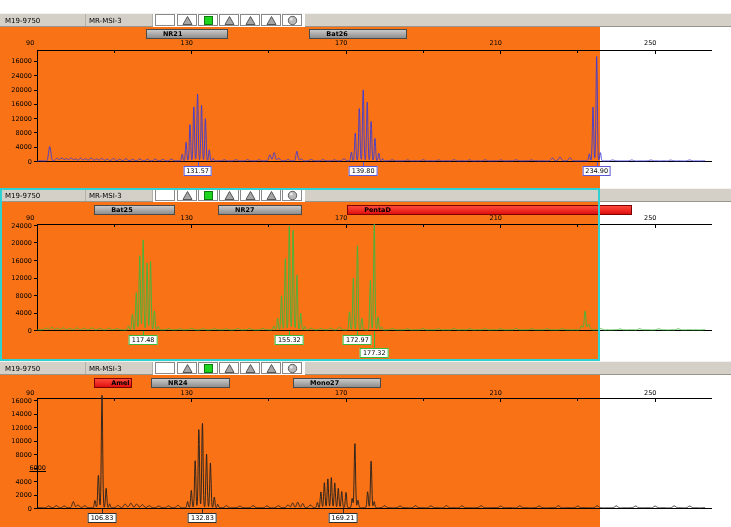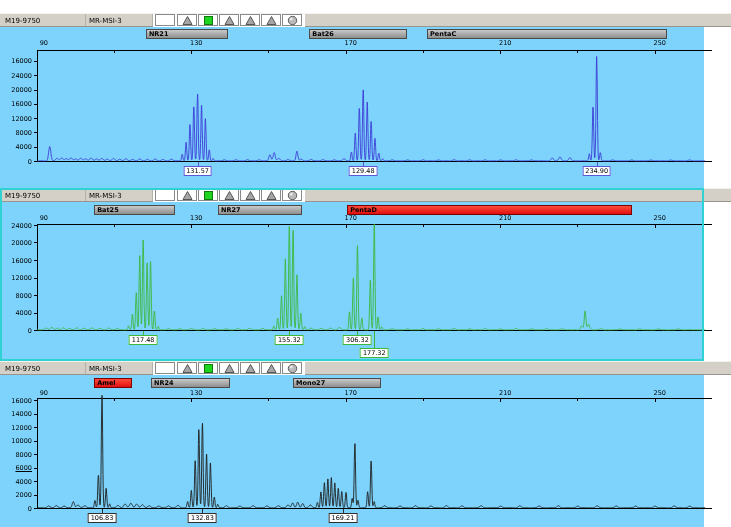--- a/index.html
+++ b/index.html
@@ -1,33 +1,33 @@
 <!DOCTYPE html>
 <html><head>
 <meta charset="utf-8">
 <style>
 *{margin:0;padding:0;box-sizing:border-box}
 body{background:#fff;font-family:"DejaVu Sans","Liberation Sans",sans-serif}
 .app{position:relative;width:731px;height:527px;background:#fff;overflow:hidden;color:#000}
 .hdr{position:absolute;left:0;top:0;width:731px;height:13px;background:#d4d0c8;border-bottom:1px solid #8f8d86}
 .hc{position:absolute;top:2px;font-weight:bold;font-size:7px;white-space:nowrap}
 .sep{position:absolute;top:1px;height:11px;width:1px;background:#aaa79f}
-.panel{position:absolute;left:0;width:704px;background:#7dd3fc}
+.panel{position:absolute;left:0;width:600px;background:#f97316}
 .panel.sel::after{content:"";position:absolute;inset:0;border:2px solid #2fd2d2;pointer-events:none;z-index:9}
 .srow{position:absolute;left:0;top:0;width:731px;height:14px;background:#d4d0c8;border-top:1px solid #f4f2ee;border-bottom:1px solid #98958d}
 .vline{position:absolute;top:0;height:12px;width:1px;background:#b3b0a8}
 .sname{position:absolute;left:5px;top:3px;font-size:7px}
 .pname{position:absolute;left:89px;top:3px;font-size:7px}
 .fstrip{position:absolute;left:153px;top:0;width:152px;height:13px;background:#fff}
 .fcell{position:absolute;top:0;width:20px;height:12px;background:#fff;border:1px solid #8a8a8a;display:flex;align-items:center;justify-content:center}
 .ov{position:absolute;inset:0}
-.marker{position:absolute;height:10px;line-height:8px;font-size:6.5px;font-weight:bold;color:#000;padding-left:2px;overflow:hidden;white-space:nowrap;border:1px solid #4a4a4a;z-index:2}
+.marker{position:absolute;height:10px;line-height:8px;font-size:6.5px;font-weight:bold;color:#000;padding-left:16px;overflow:hidden;white-space:nowrap;border:1px solid #4a4a4a;z-index:2}
 .marker.gray{background:linear-gradient(180deg,#c9c9c9,#8e8e8e)}
 .marker.red{background:linear-gradient(180deg,#ff4a3a,#e01010);border-color:#7c0000}
-.xnum{position:absolute;width:22px;text-align:right;font-size:6.5px}
+.xnum{position:absolute;width:22px;text-align:left;font-size:6.5px}
 .ynum{position:absolute;width:30px;text-align:right;font-size:6.5px}
 .plab{position:absolute;transform:translateX(-50%);height:10px;line-height:8px;background:#fff;border:1px solid #444;font-size:6.5px;padding:0 2px;white-space:nowrap;z-index:4}
 .pconn{position:absolute;width:1px;z-index:3}
 .plot{position:absolute;left:0;top:0}
 </style>
 </head>
 <body>
 
 <div class="app">
 
@@ -91,38 +91,37 @@
         <line x1="34" y1="91" x2="37" y2="91" stroke="#000" stroke-width="1" shape-rendering="crispEdges"></line>
         <line x1="34" y1="105" x2="37" y2="105" stroke="#000" stroke-width="1" shape-rendering="crispEdges"></line>
         <line x1="34" y1="119" x2="37" y2="119" stroke="#000" stroke-width="1" shape-rendering="crispEdges"></line>
         <line x1="34" y1="134" x2="37" y2="134" stroke="#000" stroke-width="1" shape-rendering="crispEdges"></line>
         <line x1="34" y1="148" x2="37" y2="148" stroke="#000" stroke-width="1" shape-rendering="crispEdges"></line>
         <path d="M37.4,147.9L37.6,147.9L37.8,147.9L38.0,147.9L38.2,147.9L38.4,147.9L38.7,147.9L38.9,147.8L39.1,147.8L39.3,147.8L39.5,147.8L39.7,147.8L39.9,147.8L40.1,147.8L40.4,147.8L40.6,147.8L40.8,147.8L41.0,147.8L41.2,147.8L41.4,147.8L41.6,147.8L41.8,147.8L42.1,147.8L42.3,147.8L42.5,147.9L42.7,147.9L42.9,147.9L43.1,147.9L43.3,147.9L43.5,147.9L43.8,147.9L44.0,147.9L44.2,147.9L44.4,147.9L44.6,148.0L44.8,148.0L45.0,148.0L45.2,148.0L45.5,148.0L45.7,147.9L45.9,147.9L46.1,147.9L46.3,147.8L46.5,147.8L46.7,147.6L46.9,147.4L47.2,147.1L47.4,146.6L47.6,145.9L47.8,145.0L48.0,143.8L48.2,142.5L48.4,140.9L48.6,139.2L48.9,137.6L49.1,136.0L49.3,134.8L49.5,133.9L49.7,133.5L49.9,133.7L50.1,134.4L50.3,135.5L50.6,137.0L50.8,138.6L51.0,140.3L51.2,141.9L51.4,143.3L51.6,144.6L51.8,145.5L52.0,146.3L52.3,146.8L52.5,147.2L52.7,147.5L52.9,147.6L53.1,147.7L53.3,147.8L53.5,147.8L53.7,147.7L54.0,147.7L54.2,147.6L54.4,147.5L54.6,147.4L54.8,147.2L55.0,147.1L55.2,146.9L55.4,146.6L55.7,146.4L55.9,146.2L56.1,145.9L56.3,145.7L56.5,145.5L56.7,145.4L56.9,145.3L57.1,145.3L57.4,145.4L57.6,145.5L57.8,145.6L58.0,145.8L58.2,146.0L58.4,146.1L58.6,146.3L58.8,146.5L59.1,146.6L59.3,146.6L59.5,146.6L59.7,146.5L59.9,146.4L60.1,146.2L60.3,146.0L60.5,145.8L60.8,145.5L61.0,145.3L61.2,145.1L61.4,145.0L61.6,144.9L61.8,144.9L62.0,145.0L62.2,145.1L62.5,145.3L62.7,145.5L62.9,145.7L63.1,146.0L63.3,146.2L63.5,146.4L63.7,146.5L63.9,146.6L64.2,146.7L64.4,146.6L64.6,146.6L64.8,146.5L65.0,146.3L65.2,146.2L65.4,146.0L65.6,145.9L65.9,145.8L66.1,145.7L66.3,145.7L66.5,145.7L66.7,145.7L66.9,145.8L67.1,145.9L67.3,146.1L67.6,146.3L67.8,146.4L68.0,146.5L68.2,146.6L68.4,146.7L68.6,146.7L68.8,146.6L69.0,146.5L69.3,146.4L69.5,146.2L69.7,146.0L69.9,145.7L70.1,145.5L70.3,145.3L70.5,145.2L70.7,145.0L71.0,145.0L71.2,145.0L71.4,145.1L71.6,145.2L71.8,145.4L72.0,145.6L72.2,145.9L72.4,146.1L72.7,146.3L72.9,146.5L73.1,146.6L73.3,146.7L73.5,146.7L73.7,146.7L73.9,146.7L74.1,146.6L74.4,146.5L74.6,146.3L74.8,146.2L75.0,146.1L75.2,146.0L75.4,145.9L75.6,145.9L75.8,146.0L76.0,146.0L76.3,146.2L76.5,146.3L76.7,146.5L76.9,146.6L77.1,146.8L77.3,146.9L77.5,147.0L77.7,147.1L78.0,147.1L78.2,147.1L78.4,147.0L78.6,146.9L78.8,146.7L79.0,146.5L79.2,146.3L79.4,146.0L79.7,145.8L79.9,145.6L80.1,145.4L80.3,145.2L80.5,145.2L80.7,145.1L80.9,145.2L81.1,145.3L81.4,145.5L81.6,145.6L81.8,145.9L82.0,146.1L82.2,146.3L82.4,146.5L82.6,146.7L82.8,146.8L83.1,146.9L83.3,146.9L83.5,146.9L83.7,146.8L83.9,146.7L84.1,146.6L84.3,146.4L84.5,146.3L84.8,146.1L85.0,146.0L85.2,145.9L85.4,145.8L85.6,145.7L85.8,145.8L86.0,145.8L86.2,145.9L86.5,146.1L86.7,146.2L86.9,146.4L87.1,146.6L87.3,146.8L87.5,146.9L87.7,147.1L87.9,147.1L88.2,147.2L88.4,147.2L88.6,147.1L88.8,147.0L89.0,146.8L89.2,146.7L89.4,146.4L89.6,146.2L89.9,145.9L90.1,145.7L90.3,145.4L90.5,145.3L90.7,145.1L90.9,145.0L91.1,145.0L91.3,145.1L91.6,145.2L91.8,145.4L92.0,145.6L92.2,145.9L92.4,146.1L92.6,146.4L92.8,146.6L93.0,146.9L93.3,147.0L93.5,147.2L93.7,147.2L93.9,147.3L94.1,147.3L94.3,147.2L94.5,147.1L94.7,147.0L95.0,146.8L95.2,146.6L95.4,146.4L95.6,146.3L95.8,146.1L96.0,146.0L96.2,145.9L96.4,145.9L96.7,145.9L96.9,145.9L97.1,146.0L97.3,146.1L97.5,146.3L97.7,146.5L97.9,146.6L98.1,146.8L98.4,146.9L98.6,147.0L98.8,147.1L99.0,147.2L99.2,147.2L99.4,147.1L99.6,147.0L99.8,146.9L100.1,146.8L100.3,146.6L100.5,146.4L100.7,146.1L100.9,145.9L101.1,145.7L101.3,145.6L101.5,145.5L101.8,145.4L102.0,145.4L102.2,145.5L102.4,145.6L102.6,145.7L102.8,145.9L103.0,146.1L103.2,146.4L103.5,146.6L103.7,146.8L103.9,147.0L104.1,147.1L104.3,147.2L104.5,147.3L104.7,147.3L104.9,147.3L105.2,147.2L105.4,147.1L105.6,147.0L105.8,146.9L106.0,146.7L106.2,146.6L106.4,146.4L106.6,146.3L106.9,146.2L107.1,146.1L107.3,146.1L107.5,146.1L107.7,146.2L107.9,146.3L108.1,146.4L108.3,146.6L108.6,146.7L108.8,146.9L109.0,147.1L109.2,147.2L109.4,147.4L109.6,147.5L109.8,147.5L110.0,147.6L110.3,147.6L110.5,147.6L110.7,147.5L110.9,147.5L111.1,147.3L111.3,147.2L111.5,147.0L111.7,146.8L112.0,146.6L112.2,146.4L112.4,146.1L112.6,145.9L112.8,145.8L113.0,145.6L113.2,145.5L113.4,145.5L113.7,145.5L113.9,145.6L114.1,145.7L114.3,145.8L114.5,146.0L114.7,146.2L114.9,146.5L115.1,146.7L115.4,146.9L115.6,147.1L115.8,147.2L116.0,147.4L116.2,147.5L116.4,147.5L116.6,147.6L116.8,147.6L117.1,147.6L117.3,147.5L117.5,147.4L117.7,147.3L117.9,147.2L118.1,147.1L118.3,146.9L118.5,146.8L118.7,146.6L119.0,146.5L119.2,146.4L119.4,146.3L119.6,146.3L119.8,146.3L120.0,146.4L120.2,146.4L120.4,146.5L120.7,146.7L120.9,146.8L121.1,147.0L121.3,147.1L121.5,147.2L121.7,147.3L121.9,147.4L122.1,147.5L122.4,147.6L122.6,147.6L122.8,147.6L123.0,147.5L123.2,147.5L123.4,147.4L123.6,147.3L123.8,147.1L124.1,147.0L124.3,146.8L124.5,146.6L124.7,146.4L124.9,146.2L125.1,146.0L125.3,145.9L125.5,145.8L125.8,145.8L126.0,145.8L126.2,145.8L126.4,145.9L126.6,146.1L126.8,146.2L127.0,146.4L127.2,146.6L127.5,146.8L127.7,147.0L127.9,147.1L128.1,147.3L128.3,147.4L128.5,147.5L128.7,147.6L128.9,147.6L129.2,147.6L129.4,147.7L129.6,147.6L129.8,147.6L130.0,147.6L130.2,147.5L130.4,147.4L130.6,147.4L130.9,147.2L131.1,147.1L131.3,147.0L131.5,146.9L131.7,146.7L131.9,146.6L132.1,146.5L132.3,146.4L132.6,146.4L132.8,146.4L133.0,146.4L133.2,146.5L133.4,146.6L133.6,146.7L133.8,146.8L134.0,147.0L134.3,147.1L134.5,147.2L134.7,147.4L134.9,147.5L135.1,147.6L135.3,147.7L135.5,147.7L135.7,147.8L136.0,147.8L136.2,147.8L136.4,147.8L136.6,147.7L136.8,147.7L137.0,147.6L137.2,147.5L137.4,147.4L137.7,147.3L137.9,147.1L138.1,146.9L138.3,146.7L138.5,146.5L138.7,146.4L138.9,146.2L139.1,146.0L139.4,145.9L139.6,145.9L139.8,145.9L140.0,145.9L140.2,146.0L140.4,146.1L140.6,146.3L140.8,146.4L141.1,146.6L141.3,146.8L141.5,147.0L141.7,147.2L141.9,147.3L142.1,147.5L142.3,147.6L142.5,147.6L142.8,147.7L143.0,147.7L143.2,147.8L143.4,147.8L143.6,147.8L143.8,147.8L144.0,147.8L144.2,147.7L144.5,147.7L144.7,147.6L144.9,147.6L145.1,147.5L145.3,147.4L145.5,147.3L145.7,147.1L145.9,147.0L146.2,146.9L146.4,146.7L146.6,146.6L146.8,146.5L147.0,146.4L147.2,146.3L147.4,146.3L147.6,146.3L147.9,146.4L148.1,146.5L148.3,146.6L148.5,146.7L148.7,146.9L148.9,147.0L149.1,147.2L149.3,147.3L149.6,147.5L149.8,147.6L150.0,147.7L150.2,147.7L150.4,147.8L150.6,147.8L150.8,147.9L151.0,147.9L151.3,147.9L151.5,147.9L151.7,147.9L151.9,147.8L152.1,147.8L152.3,147.7L152.5,147.6L152.7,147.5L153.0,147.4L153.2,147.3L153.4,147.1L153.6,146.9L153.8,146.8L154.0,146.6L154.2,146.4L154.4,146.3L154.7,146.1L154.9,146.0L155.1,146.0L155.3,146.0L155.5,146.0L155.7,146.1L155.9,146.2L156.1,146.4L156.4,146.6L156.6,146.7L156.8,146.9L157.0,147.1L157.2,147.2L157.4,147.4L157.6,147.5L157.8,147.6L158.1,147.7L158.3,147.7L158.5,147.8L158.7,147.8L158.9,147.8L159.1,147.8L159.3,147.8L159.5,147.8L159.8,147.8L160.0,147.7L160.2,147.7L160.4,147.6L160.6,147.5L160.8,147.4L161.0,147.3L161.2,147.2L161.4,147.1L161.7,146.9L161.9,146.8L162.1,146.7L162.3,146.6L162.5,146.5L162.7,146.5L162.9,146.5L163.1,146.5L163.4,146.5L163.6,146.6L163.8,146.7L164.0,146.9L164.2,147.0L164.4,147.1L164.6,147.3L164.8,147.4L165.1,147.5L165.3,147.6L165.5,147.7L165.7,147.8L165.9,147.8L166.1,147.9L166.3,147.9L166.5,147.9L166.8,147.9L167.0,147.9L167.2,147.9L167.4,147.9L167.6,147.9L167.8,147.9L168.0,147.9L168.2,147.8L168.5,147.8L168.7,147.7L168.9,147.6L169.1,147.5L169.3,147.4L169.5,147.2L169.7,147.1L169.9,146.9L170.2,146.8L170.4,146.6L170.6,146.5L170.8,146.3L171.0,146.3L171.2,146.2L171.4,146.2L171.6,146.2L171.9,146.3L172.1,146.4L172.3,146.5L172.5,146.6L172.7,146.8L172.9,147.0L173.1,147.1L173.3,147.3L173.6,147.4L173.8,147.5L174.0,147.6L174.2,147.7L174.4,147.7L174.6,147.8L174.8,147.8L175.0,147.8L175.3,147.8L175.5,147.9L175.7,147.9L175.9,147.9L176.1,147.9L176.3,147.9L176.5,147.8L176.7,147.8L177.0,147.8L177.2,147.8L177.4,147.8L177.6,147.8L177.8,147.8L178.0,147.8L178.2,147.8L178.4,147.8L178.7,147.8L178.9,147.8L179.1,147.8L179.3,147.8L179.5,147.9L179.7,147.9L179.9,147.9L180.1,147.8L180.4,147.8L180.6,147.6L180.8,147.3L181.0,146.8L181.2,145.9L181.4,144.8L181.6,143.5L181.8,142.2L182.1,141.4L182.3,141.2L182.5,141.7L182.7,142.7L182.9,144.0L183.1,145.2L183.3,146.3L183.5,147.0L183.8,147.5L184.0,147.6L184.2,147.6L184.4,147.2L184.6,146.5L184.8,145.1L185.0,142.9L185.2,139.9L185.5,136.3L185.7,132.8L185.9,130.2L186.1,129.2L186.3,130.2L186.5,132.8L186.7,136.2L186.9,139.8L187.2,142.8L187.4,145.0L187.6,146.3L187.8,147.0L188.0,147.1L188.2,146.6L188.4,145.4L188.6,142.9L188.9,138.9L189.1,133.3L189.3,126.4L189.5,119.5L189.7,114.0L189.9,111.5L190.1,112.7L190.3,117.2L190.6,123.8L190.8,130.9L191.0,137.1L191.2,141.7L191.4,144.6L191.6,146.2L191.8,146.7L192.0,146.3L192.3,144.6L192.5,141.4L192.7,135.9L192.9,127.9L193.1,117.9L193.3,107.3L193.5,98.6L193.7,93.9L194.0,94.7L194.2,100.6L194.4,110.1L194.6,120.7L194.8,130.3L195.0,137.6L195.2,142.4L195.4,145.0L195.7,145.8L195.9,145.1L196.1,142.6L196.3,137.8L196.5,129.9L196.7,119.1L196.9,106.2L197.1,93.7L197.4,84.5L197.6,81.1L197.8,84.5L198.0,93.8L198.2,106.3L198.4,119.1L198.6,130.0L198.8,137.9L199.1,142.8L199.3,145.5L199.5,146.6L199.7,146.6L199.9,145.4L200.1,142.7L200.3,137.9L200.5,130.7L200.8,121.0L201.0,110.1L201.2,100.2L201.4,93.6L201.6,92.3L201.8,96.6L202.0,105.3L202.2,116.0L202.5,126.4L202.7,134.9L202.9,140.7L203.1,144.3L203.3,146.0L203.5,146.5L203.7,146.0L203.9,144.3L204.1,141.0L204.4,135.9L204.6,128.9L204.8,120.8L205.0,113.0L205.2,107.4L205.4,105.7L205.6,108.2L205.8,114.3L206.1,122.3L206.3,130.4L206.5,137.1L206.7,141.9L206.9,144.9L207.1,146.5L207.3,147.2L207.5,147.3L207.8,147.0L208.0,146.3L208.2,145.0L208.4,143.3L208.6,141.2L208.8,139.1L209.0,137.5L209.2,136.8L209.5,137.3L209.7,138.7L209.9,140.8L210.1,142.9L210.3,144.7L210.5,146.1L210.7,147.0L210.9,147.4L211.2,147.7L211.4,147.7L211.6,147.7L211.8,147.6L212.0,147.3L212.2,146.9L212.4,146.5L212.6,146.0L212.9,145.6L213.1,145.4L213.3,145.5L213.5,145.8L213.7,146.2L213.9,146.7L214.1,147.2L214.3,147.5L214.6,147.7L214.8,147.8L215.0,147.9L215.2,147.9L215.4,147.9L215.6,147.9L215.8,147.9L216.0,147.9L216.3,147.9L216.5,147.9L216.7,147.9L216.9,147.9L217.1,147.9L217.3,147.9L217.5,147.8L217.7,147.8L218.0,147.8L218.2,147.8L218.4,147.8L218.6,147.8L218.8,147.8L219.0,147.8L219.2,147.8L219.4,147.8L219.7,147.8L219.9,147.8L220.1,147.8L220.3,147.8L220.5,147.8L220.7,147.8L220.9,147.8L221.1,147.8L221.4,147.7L221.6,147.7L221.8,147.7L222.0,147.6L222.2,147.5L222.4,147.5L222.6,147.4L222.8,147.3L223.1,147.2L223.3,147.1L223.5,147.0L223.7,146.9L223.9,146.8L224.1,146.8L224.3,146.8L224.5,146.8L224.8,146.8L225.0,146.9L225.2,147.0L225.4,147.1L225.6,147.2L225.8,147.3L226.0,147.4L226.2,147.5L226.5,147.5L226.7,147.6L226.9,147.7L227.1,147.7L227.3,147.8L227.5,147.8L227.7,147.8L227.9,147.8L228.2,147.9L228.4,147.9L228.6,147.9L228.8,147.9L229.0,147.9L229.2,147.9L229.4,147.9L229.6,147.9L229.9,147.9L230.1,147.9L230.3,147.9L230.5,147.9L230.7,147.9L230.9,147.9L231.1,147.9L231.3,147.9L231.6,147.9L231.8,147.9L232.0,147.9L232.2,147.9L232.4,147.9L232.6,147.8L232.8,147.8L233.0,147.8L233.3,147.7L233.5,147.6L233.7,147.6L233.9,147.5L234.1,147.4L234.3,147.3L234.5,147.2L234.7,147.1L235.0,147.0L235.2,146.9L235.4,146.9L235.6,146.8L235.8,146.8L236.0,146.8L236.2,146.8L236.4,146.9L236.7,146.9L236.9,147.0L237.1,147.1L237.3,147.2L237.5,147.3L237.7,147.4L237.9,147.5L238.1,147.6L238.4,147.7L238.6,147.7L238.8,147.8L239.0,147.8L239.2,147.9L239.4,147.9L239.6,147.9L239.8,147.9L240.1,147.9L240.3,147.9L240.5,147.9L240.7,147.9L240.9,147.9L241.1,147.9L241.3,147.9L241.5,147.9L241.8,147.9L242.0,147.9L242.2,147.9L242.4,147.9L242.6,147.9L242.8,147.9L243.0,147.9L243.2,147.9L243.5,147.9L243.7,147.9L243.9,147.8L244.1,147.8L244.3,147.8L244.5,147.8L244.7,147.7L244.9,147.7L245.2,147.6L245.4,147.5L245.6,147.5L245.8,147.4L246.0,147.3L246.2,147.2L246.4,147.0L246.6,146.9L246.8,146.9L247.1,146.8L247.3,146.7L247.5,146.7L247.7,146.7L247.9,146.8L248.1,146.8L248.3,146.9L248.5,147.0L248.8,147.1L249.0,147.2L249.2,147.3L249.4,147.4L249.6,147.5L249.8,147.5L250.0,147.6L250.2,147.7L250.5,147.7L250.7,147.7L250.9,147.7L251.1,147.8L251.3,147.8L251.5,147.8L251.7,147.8L251.9,147.8L252.2,147.8L252.4,147.8L252.6,147.8L252.8,147.8L253.0,147.8L253.2,147.8L253.4,147.9L253.6,147.9L253.9,147.9L254.1,147.9L254.3,147.9L254.5,147.9L254.7,147.9L254.9,147.9L255.1,147.9L255.3,147.9L255.6,147.9L255.8,147.9L256.0,147.9L256.2,147.8L256.4,147.8L256.6,147.7L256.8,147.7L257.0,147.6L257.3,147.5L257.5,147.4L257.7,147.3L257.9,147.2L258.1,147.1L258.3,147.0L258.5,146.9L258.7,146.8L259.0,146.8L259.2,146.8L259.4,146.8L259.6,146.9L259.8,146.9L260.0,147.0L260.2,147.1L260.4,147.2L260.7,147.3L260.9,147.4L261.1,147.5L261.3,147.6L261.5,147.7L261.7,147.7L261.9,147.8L262.1,147.8L262.4,147.8L262.6,147.8L262.8,147.9L263.0,147.9L263.2,147.9L263.4,147.9L263.6,147.9L263.8,147.9L264.1,147.9L264.3,147.9L264.5,147.9L264.7,147.9L264.9,147.9L265.1,147.9L265.3,147.8L265.5,147.8L265.8,147.8L266.0,147.8L266.2,147.8L266.4,147.8L266.6,147.8L266.8,147.7L267.0,147.7L267.2,147.6L267.5,147.4L267.7,147.2L267.9,146.9L268.1,146.5L268.3,146.0L268.5,145.3L268.7,144.6L268.9,143.9L269.2,143.2L269.4,142.6L269.6,142.1L269.8,141.8L270.0,141.8L270.2,142.1L270.4,142.5L270.6,143.2L270.9,143.9L271.1,144.6L271.3,145.2L271.5,145.7L271.7,146.1L271.9,146.2L272.1,146.1L272.3,145.8L272.6,145.2L272.8,144.5L273.0,143.6L273.2,142.6L273.4,141.6L273.6,140.7L273.8,140.1L274.0,139.7L274.3,139.7L274.5,140.0L274.7,140.6L274.9,141.5L275.1,142.4L275.3,143.4L275.5,144.4L275.7,145.2L276.0,145.8L276.2,146.3L276.4,146.7L276.6,146.8L276.8,146.9L277.0,146.8L277.2,146.6L277.4,146.4L277.7,146.2L277.9,146.0L278.1,145.7L278.3,145.6L278.5,145.4L278.7,145.4L278.9,145.4L279.1,145.5L279.4,145.6L279.6,145.8L279.8,146.1L280.0,146.3L280.2,146.6L280.4,146.8L280.6,147.0L280.8,147.2L281.1,147.4L281.3,147.5L281.5,147.6L281.7,147.7L281.9,147.7L282.1,147.8L282.3,147.8L282.5,147.8L282.8,147.8L283.0,147.8L283.2,147.8L283.4,147.8L283.6,147.8L283.8,147.8L284.0,147.8L284.2,147.8L284.5,147.8L284.7,147.8L284.9,147.7L285.1,147.7L285.3,147.7L285.5,147.6L285.7,147.6L285.9,147.5L286.2,147.4L286.4,147.3L286.6,147.1L286.8,147.0L287.0,146.9L287.2,146.8L287.4,146.7L287.6,146.6L287.9,146.5L288.1,146.5L288.3,146.6L288.5,146.6L288.7,146.7L288.9,146.8L289.1,146.9L289.3,147.0L289.5,147.1L289.8,147.3L290.0,147.4L290.2,147.5L290.4,147.6L290.6,147.6L290.8,147.7L291.0,147.7L291.2,147.8L291.5,147.8L291.7,147.8L291.9,147.8L292.1,147.8L292.3,147.8L292.5,147.8L292.7,147.8L292.9,147.8L293.2,147.8L293.4,147.8L293.6,147.8L293.8,147.8L294.0,147.8L294.2,147.7L294.4,147.7L294.6,147.5L294.9,147.2L295.1,146.8L295.3,146.1L295.5,145.2L295.7,144.1L295.9,142.8L296.1,141.4L296.3,140.1L296.6,139.1L296.8,138.4L297.0,138.2L297.2,138.6L297.4,139.4L297.6,140.5L297.8,141.8L298.0,143.1L298.3,144.3L298.5,145.3L298.7,146.0L298.9,146.5L299.1,146.7L299.3,146.8L299.5,146.8L299.7,146.7L300.0,146.6L300.2,146.5L300.4,146.3L300.6,146.2L300.8,146.1L301.0,146.1L301.2,146.1L301.4,146.1L301.7,146.2L301.9,146.3L302.1,146.5L302.3,146.6L302.5,146.8L302.7,147.0L302.9,147.1L303.1,147.3L303.4,147.4L303.6,147.6L303.8,147.7L304.0,147.7L304.2,147.8L304.4,147.9L304.6,147.9L304.8,147.9L305.1,147.9L305.3,147.9L305.5,147.9L305.7,147.9L305.9,147.9L306.1,147.9L306.3,147.9L306.5,147.9L306.8,147.9L307.0,147.8L307.2,147.8L307.4,147.8L307.6,147.8L307.8,147.8L308.0,147.7L308.2,147.7L308.5,147.6L308.7,147.6L308.9,147.5L309.1,147.4L309.3,147.3L309.5,147.2L309.7,147.1L309.9,147.0L310.2,146.8L310.4,146.7L310.6,146.6L310.8,146.6L311.0,146.5L311.2,146.5L311.4,146.5L311.6,146.6L311.9,146.6L312.1,146.7L312.3,146.9L312.5,147.0L312.7,147.1L312.9,147.2L313.1,147.4L313.3,147.5L313.6,147.6L313.8,147.6L314.0,147.7L314.2,147.7L314.4,147.8L314.6,147.8L314.8,147.8L315.0,147.8L315.3,147.8L315.5,147.8L315.7,147.8L315.9,147.8L316.1,147.8L316.3,147.9L316.5,147.9L316.7,147.9L317.0,147.9L317.2,147.9L317.4,147.9L317.6,147.9L317.8,147.9L318.0,147.9L318.2,147.9L318.4,147.9L318.7,147.9L318.9,147.9L319.1,147.9L319.3,147.9L319.5,147.9L319.7,147.9L319.9,147.8L320.1,147.8L320.4,147.7L320.6,147.7L320.8,147.6L321.0,147.5L321.2,147.4L321.4,147.2L321.6,147.1L321.8,147.0L322.1,146.9L322.3,146.8L322.5,146.7L322.7,146.7L322.9,146.7L323.1,146.7L323.3,146.7L323.5,146.8L323.8,146.9L324.0,147.0L324.2,147.1L324.4,147.2L324.6,147.3L324.8,147.4L325.0,147.5L325.2,147.6L325.5,147.6L325.7,147.7L325.9,147.7L326.1,147.8L326.3,147.8L326.5,147.8L326.7,147.8L326.9,147.8L327.2,147.8L327.4,147.9L327.6,147.9L327.8,147.9L328.0,147.9L328.2,147.9L328.4,147.9L328.6,147.9L328.9,147.9L329.1,147.9L329.3,147.9L329.5,147.9L329.7,147.9L329.9,147.9L330.1,147.9L330.3,147.9L330.6,147.9L330.8,147.8L331.0,147.8L331.2,147.8L331.4,147.8L331.6,147.7L331.8,147.7L332.0,147.6L332.2,147.6L332.5,147.5L332.7,147.4L332.9,147.3L333.1,147.2L333.3,147.1L333.5,147.0L333.7,146.9L333.9,146.9L334.2,146.9L334.4,146.8L334.6,146.9L334.8,146.9L335.0,147.0L335.2,147.0L335.4,147.1L335.6,147.2L335.9,147.3L336.1,147.4L336.3,147.5L336.5,147.6L336.7,147.7L336.9,147.7L337.1,147.8L337.3,147.8L337.6,147.8L337.8,147.8L338.0,147.9L338.2,147.9L338.4,147.9L338.6,147.8L338.8,147.8L339.0,147.8L339.3,147.8L339.5,147.8L339.7,147.8L339.9,147.8L340.1,147.8L340.3,147.7L340.5,147.7L340.7,147.7L341.0,147.6L341.2,147.6L341.4,147.5L341.6,147.4L341.8,147.3L342.0,147.1L342.2,146.9L342.4,146.8L342.7,146.6L342.9,146.4L343.1,146.2L343.3,146.0L343.5,145.9L343.7,145.8L343.9,145.8L344.1,145.8L344.4,145.8L344.6,145.9L344.8,146.0L345.0,146.2L345.2,146.4L345.4,146.6L345.6,146.8L345.8,147.0L346.1,147.2L346.3,147.3L346.5,147.5L346.7,147.6L346.9,147.6L347.1,147.7L347.3,147.8L347.5,147.8L347.8,147.8L348.0,147.8L348.2,147.9L348.4,147.9L348.6,147.9L348.8,147.9L349.0,147.9L349.2,147.8L349.5,147.8L349.7,147.6L349.9,147.3L350.1,146.7L350.3,145.7L350.5,144.3L350.7,142.7L350.9,141.0L351.2,139.6L351.4,139.0L351.6,139.3L351.8,140.4L352.0,142.0L352.2,143.8L352.4,145.3L352.6,146.4L352.9,147.1L353.1,147.5L353.3,147.5L353.5,147.1L353.7,146.3L353.9,144.6L354.1,141.7L354.3,137.6L354.6,132.5L354.8,127.0L355.0,122.5L355.2,120.1L355.4,120.5L355.6,123.6L355.8,128.4L356.0,133.9L356.3,138.8L356.5,142.5L356.7,145.0L356.9,146.4L357.1,147.1L357.3,147.1L357.5,146.5L357.7,144.9L358.0,141.9L358.2,136.7L358.4,129.2L358.6,119.6L358.8,109.3L359.0,100.5L359.2,95.5L359.4,95.8L359.7,101.2L359.9,110.2L360.1,120.6L360.3,130.0L360.5,137.4L360.7,142.3L360.9,145.1L361.1,146.2L361.4,146.1L361.6,144.4L361.8,140.8L362.0,134.4L362.2,124.8L362.4,112.2L362.6,98.3L362.8,85.8L363.1,77.9L363.3,76.9L363.5,83.0L363.7,94.6L363.9,108.4L364.1,121.6L364.3,132.1L364.5,139.3L364.8,143.7L365.0,145.9L365.2,146.7L365.4,146.5L365.6,145.2L365.8,142.4L366.0,137.3L366.2,129.6L366.5,119.5L366.7,108.0L366.9,97.5L367.1,90.5L367.3,89.1L367.5,93.7L367.7,102.9L367.9,114.3L368.2,125.3L368.4,134.2L368.6,140.4L368.8,144.2L369.0,146.1L369.2,146.6L369.4,146.2L369.6,144.6L369.9,141.6L370.1,136.8L370.3,130.2L370.5,122.6L370.7,115.4L370.9,110.2L371.1,108.5L371.3,110.9L371.6,116.6L371.8,124.0L372.0,131.5L372.2,137.7L372.4,142.2L372.6,144.9L372.8,146.4L373.0,147.0L373.2,146.9L373.5,146.1L373.7,144.6L373.9,142.0L374.1,138.5L374.3,134.2L374.5,129.9L374.7,126.7L374.9,125.3L375.2,126.3L375.4,129.3L375.6,133.5L375.8,137.8L376.0,141.6L376.2,144.3L376.4,146.1L376.6,147.1L376.9,147.5L377.1,147.6L377.3,147.4L377.5,146.9L377.7,146.1L377.9,144.9L378.1,143.5L378.3,141.9L378.6,140.7L378.8,140.1L379.0,140.3L379.2,141.2L379.4,142.6L379.6,144.1L379.8,145.5L380.0,146.5L380.3,147.1L380.5,147.5L380.7,147.7L380.9,147.8L381.1,147.7L381.3,147.6L381.5,147.4L381.7,147.1L382.0,146.7L382.2,146.3L382.4,145.9L382.6,145.8L382.8,145.8L383.0,146.0L383.2,146.4L383.4,146.8L383.7,147.2L383.9,147.5L384.1,147.7L384.3,147.8L384.5,147.8L384.7,147.9L384.9,147.9L385.1,147.9L385.4,147.9L385.6,147.9L385.8,147.9L386.0,147.9L386.2,147.9L386.4,147.9L386.6,147.8L386.8,147.8L387.1,147.8L387.3,147.8L387.5,147.8L387.7,147.8L387.9,147.8L388.1,147.8L388.3,147.8L388.5,147.8L388.8,147.8L389.0,147.7L389.2,147.7L389.4,147.7L389.6,147.7L389.8,147.6L390.0,147.6L390.2,147.5L390.5,147.4L390.7,147.4L390.9,147.3L391.1,147.2L391.3,147.1L391.5,147.0L391.7,146.9L391.9,146.9L392.2,146.9L392.4,146.9L392.6,146.9L392.8,146.9L393.0,147.0L393.2,147.1L393.4,147.2L393.6,147.3L393.9,147.4L394.1,147.5L394.3,147.6L394.5,147.6L394.7,147.7L394.9,147.7L395.1,147.8L395.3,147.8L395.6,147.8L395.8,147.8L396.0,147.9L396.2,147.9L396.4,147.9L396.6,147.9L396.8,147.9L397.0,147.9L397.3,147.9L397.5,147.8L397.7,147.8L397.9,147.8L398.1,147.8L398.3,147.8L398.5,147.9L398.7,147.9L399.0,147.9L399.2,147.9L399.4,147.9L399.6,147.9L399.8,147.9L400.0,147.9L400.2,147.9L400.4,147.9L400.7,147.9L400.9,147.9L401.1,147.9L401.3,147.9L401.5,147.9L401.7,147.9L401.9,147.9L402.1,147.9L402.4,147.9L402.6,147.9L402.8,147.8L403.0,147.8L403.2,147.8L403.4,147.8L403.6,147.8L403.8,147.8L404.1,147.8L404.3,147.8L404.5,147.8L404.7,147.7L404.9,147.7L405.1,147.7L405.3,147.6L405.5,147.6L405.8,147.5L406.0,147.5L406.2,147.4L406.4,147.3L406.6,147.2L406.8,147.2L407.0,147.1L407.2,147.0L407.5,147.0L407.7,147.0L407.9,147.0L408.1,147.0L408.3,147.1L408.5,147.1L408.7,147.2L408.9,147.3L409.2,147.4L409.4,147.5L409.6,147.6L409.8,147.6L410.0,147.7L410.2,147.8L410.4,147.8L410.6,147.8L410.9,147.9L411.1,147.9L411.3,147.9L411.5,147.9L411.7,147.9L411.9,147.9L412.1,147.9L412.3,147.9L412.6,147.9L412.8,147.9L413.0,147.8L413.2,147.8L413.4,147.8L413.6,147.8L413.8,147.8L414.0,147.8L414.3,147.8L414.5,147.8L414.7,147.8L414.9,147.8L415.1,147.8L415.3,147.8L415.5,147.8L415.7,147.9L415.9,147.9L416.2,147.9L416.4,147.9L416.6,147.9L416.8,147.9L417.0,147.9L417.2,147.9L417.4,147.9L417.6,147.9L417.9,147.9L418.1,147.9L418.3,147.9L418.5,147.9L418.7,147.9L418.9,147.8L419.1,147.8L419.3,147.8L419.6,147.8L419.8,147.8L420.0,147.8L420.2,147.7L420.4,147.7L420.6,147.7L420.8,147.6L421.0,147.5L421.3,147.5L421.5,147.4L421.7,147.3L421.9,147.2L422.1,147.1L422.3,147.0L422.5,146.9L422.7,146.9L423.0,146.8L423.2,146.8L423.4,146.8L423.6,146.9L423.8,146.9L424.0,147.0L424.2,147.1L424.4,147.2L424.7,147.3L424.9,147.4L425.1,147.5L425.3,147.6L425.5,147.7L425.7,147.8L425.9,147.8L426.1,147.8L426.4,147.9L426.6,147.9L426.8,147.9L427.0,147.9L427.2,147.9L427.4,147.9L427.6,147.9L427.8,147.9L428.1,147.9L428.3,147.9L428.5,147.9L428.7,147.8L428.9,147.8L429.1,147.8L429.3,147.8L429.5,147.8L429.8,147.8L430.0,147.8L430.2,147.8L430.4,147.8L430.6,147.8L430.8,147.8L431.0,147.8L431.2,147.8L431.5,147.8L431.7,147.8L431.9,147.8L432.1,147.8L432.3,147.9L432.5,147.9L432.7,147.9L432.9,147.9L433.2,147.9L433.4,147.9L433.6,147.9L433.8,147.9L434.0,147.9L434.2,147.9L434.4,147.9L434.6,147.9L434.9,147.9L435.1,147.8L435.3,147.8L435.5,147.8L435.7,147.8L435.9,147.7L436.1,147.7L436.3,147.6L436.6,147.6L436.8,147.5L437.0,147.4L437.2,147.3L437.4,147.3L437.6,147.2L437.8,147.1L438.0,147.0L438.3,147.0L438.5,147.0L438.7,147.0L438.9,147.0L439.1,147.0L439.3,147.1L439.5,147.1L439.7,147.2L440.0,147.3L440.2,147.4L440.4,147.5L440.6,147.6L440.8,147.7L441.0,147.7L441.2,147.8L441.4,147.8L441.7,147.9L441.9,147.9L442.1,147.9L442.3,147.9L442.5,147.9L442.7,147.9L442.9,147.9L443.1,147.9L443.4,147.9L443.6,147.9L443.8,147.9L444.0,147.9L444.2,147.9L444.4,147.8L444.6,147.8L444.8,147.8L445.1,147.8L445.3,147.8L445.5,147.8L445.7,147.8L445.9,147.8L446.1,147.8L446.3,147.8L446.5,147.8L446.8,147.8L447.0,147.8L447.2,147.8L447.4,147.8L447.6,147.8L447.8,147.8L448.0,147.8L448.2,147.8L448.5,147.9L448.7,147.9L448.9,147.9L449.1,147.9L449.3,147.9L449.5,147.9L449.7,147.9L449.9,147.9L450.2,147.9L450.4,147.9L450.6,147.9L450.8,147.8L451.0,147.8L451.2,147.8L451.4,147.7L451.6,147.7L451.9,147.6L452.1,147.5L452.3,147.4L452.5,147.3L452.7,147.2L452.9,147.1L453.1,147.0L453.3,146.9L453.6,146.9L453.8,146.8L454.0,146.8L454.2,146.8L454.4,146.8L454.6,146.8L454.8,146.9L455.0,147.0L455.3,147.1L455.5,147.2L455.7,147.3L455.9,147.4L456.1,147.5L456.3,147.6L456.5,147.7L456.7,147.8L457.0,147.8L457.2,147.8L457.4,147.9L457.6,147.9L457.8,147.9L458.0,147.9L458.2,147.9L458.4,147.9L458.6,147.9L458.9,147.9L459.1,147.9L459.3,147.9L459.5,147.9L459.7,147.9L459.9,147.9L460.1,147.8L460.3,147.8L460.6,147.8L460.8,147.8L461.0,147.8L461.2,147.8L461.4,147.8L461.6,147.8L461.8,147.8L462.0,147.8L462.3,147.8L462.5,147.8L462.7,147.8L462.9,147.8L463.1,147.8L463.3,147.8L463.5,147.8L463.7,147.8L464.0,147.8L464.2,147.8L464.4,147.9L464.6,147.9L464.8,147.9L465.0,147.9L465.2,147.9L465.4,147.9L465.7,147.9L465.9,147.9L466.1,147.9L466.3,147.9L466.5,147.8L466.7,147.8L466.9,147.8L467.1,147.7L467.4,147.7L467.6,147.6L467.8,147.5L468.0,147.4L468.2,147.3L468.4,147.2L468.6,147.2L468.8,147.1L469.1,147.0L469.3,147.0L469.5,146.9L469.7,146.9L469.9,147.0L470.1,147.0L470.3,147.1L470.5,147.1L470.8,147.2L471.0,147.3L471.2,147.4L471.4,147.5L471.6,147.6L471.8,147.7L472.0,147.7L472.2,147.8L472.5,147.8L472.7,147.8L472.9,147.9L473.1,147.9L473.3,147.9L473.5,147.9L473.7,147.9L473.9,147.9L474.2,147.9L474.4,147.9L474.6,147.9L474.8,147.9L475.0,147.9L475.2,147.9L475.4,147.9L475.6,147.9L475.9,147.9L476.1,147.8L476.3,147.8L476.5,147.8L476.7,147.8L476.9,147.8L477.1,147.8L477.3,147.8L477.6,147.8L477.8,147.8L478.0,147.8L478.2,147.8L478.4,147.8L478.6,147.8L478.8,147.8L479.0,147.8L479.3,147.8L479.5,147.8L479.7,147.8L479.9,147.8L480.1,147.8L480.3,147.9L480.5,147.9L480.7,147.9L481.0,147.9L481.2,147.9L481.4,147.9L481.6,147.9L481.8,147.9L482.0,147.8L482.2,147.8L482.4,147.8L482.7,147.7L482.9,147.6L483.1,147.6L483.3,147.5L483.5,147.4L483.7,147.3L483.9,147.2L484.1,147.1L484.4,147.0L484.6,146.9L484.8,146.8L485.0,146.8L485.2,146.8L485.4,146.8L485.6,146.9L485.8,147.0L486.1,147.1L486.3,147.2L486.5,147.3L486.7,147.4L486.9,147.4L487.1,147.5L487.3,147.6L487.5,147.7L487.8,147.7L488.0,147.8L488.2,147.8L488.4,147.8L488.6,147.9L488.8,147.9L489.0,147.9L489.2,147.9L489.5,147.9L489.7,147.9L489.9,147.9L490.1,147.9L490.3,147.9L490.5,147.9L490.7,147.9L490.9,147.9L491.2,147.9L491.4,147.9L491.6,147.9L491.8,147.9L492.0,147.8L492.2,147.8L492.4,147.8L492.6,147.8L492.9,147.8L493.1,147.8L493.3,147.8L493.5,147.8L493.7,147.8L493.9,147.8L494.1,147.8L494.3,147.8L494.6,147.8L494.8,147.8L495.0,147.8L495.2,147.8L495.4,147.8L495.6,147.8L495.8,147.8L496.0,147.8L496.3,147.9L496.5,147.9L496.7,147.9L496.9,147.9L497.1,147.9L497.3,147.8L497.5,147.8L497.7,147.8L498.0,147.8L498.2,147.7L498.4,147.7L498.6,147.6L498.8,147.5L499.0,147.4L499.2,147.3L499.4,147.3L499.7,147.2L499.9,147.1L500.1,147.0L500.3,147.0L500.5,147.0L500.7,147.0L500.9,147.0L501.1,147.1L501.3,147.1L501.6,147.2L501.8,147.3L502.0,147.4L502.2,147.4L502.4,147.5L502.6,147.6L502.8,147.6L503.0,147.7L503.3,147.7L503.5,147.8L503.7,147.8L503.9,147.8L504.1,147.8L504.3,147.9L504.5,147.9L504.7,147.9L505.0,147.9L505.2,147.9L505.4,147.9L505.6,147.9L505.8,147.9L506.0,147.9L506.2,147.9L506.4,147.9L506.7,147.9L506.9,147.9L507.1,147.9L507.3,147.9L507.5,147.9L507.7,147.9L507.9,147.8L508.1,147.8L508.4,147.8L508.6,147.8L508.8,147.8L509.0,147.8L509.2,147.8L509.4,147.8L509.6,147.8L509.8,147.8L510.1,147.8L510.3,147.8L510.5,147.8L510.7,147.8L510.9,147.8L511.1,147.8L511.3,147.8L511.5,147.8L511.8,147.8L512.0,147.8L512.2,147.8L512.4,147.8L512.6,147.8L512.8,147.8L513.0,147.8L513.2,147.8L513.5,147.7L513.7,147.7L513.9,147.6L514.1,147.5L514.3,147.4L514.5,147.3L514.7,147.2L514.9,147.1L515.2,147.0L515.4,147.0L515.6,146.9L515.8,146.9L516.0,146.9L516.2,146.9L516.4,146.9L516.6,147.0L516.9,147.0L517.1,147.1L517.3,147.2L517.5,147.3L517.7,147.4L517.9,147.5L518.1,147.6L518.3,147.6L518.6,147.7L518.8,147.7L519.0,147.8L519.2,147.8L519.4,147.8L519.6,147.8L519.8,147.8L520.0,147.8L520.3,147.8L520.5,147.9L520.7,147.9L520.9,147.9L521.1,147.9L521.3,147.9L521.5,147.9L521.7,147.9L522.0,147.9L522.2,147.9L522.4,147.9L522.6,147.9L522.8,147.9L523.0,147.9L523.2,147.9L523.4,147.9L523.7,147.9L523.9,147.9L524.1,147.8L524.3,147.8L524.5,147.8L524.7,147.8L524.9,147.8L525.1,147.8L525.4,147.8L525.6,147.8L525.8,147.8L526.0,147.8L526.2,147.8L526.4,147.8L526.6,147.8L526.8,147.8L527.1,147.8L527.3,147.8L527.5,147.8L527.7,147.8L527.9,147.8L528.1,147.8L528.3,147.8L528.5,147.8L528.8,147.7L529.0,147.7L529.2,147.7L529.4,147.6L529.6,147.5L529.8,147.4L530.0,147.3L530.2,147.3L530.5,147.2L530.7,147.1L530.9,147.0L531.1,147.0L531.3,147.0L531.5,147.0L531.7,147.0L531.9,147.0L532.2,147.1L532.4,147.1L532.6,147.2L532.8,147.3L533.0,147.4L533.2,147.5L533.4,147.5L533.6,147.6L533.9,147.7L534.1,147.7L534.3,147.7L534.5,147.8L534.7,147.8L534.9,147.8L535.1,147.8L535.3,147.8L535.6,147.8L535.8,147.8L536.0,147.8L536.2,147.8L536.4,147.8L536.6,147.8L536.8,147.8L537.0,147.9L537.3,147.9L537.5,147.9L537.7,147.9L537.9,147.9L538.1,147.9L538.3,147.9L538.5,147.9L538.7,147.9L539.0,147.9L539.2,147.9L539.4,147.9L539.6,147.9L539.8,147.9L540.0,147.9L540.2,147.9L540.4,147.9L540.7,147.8L540.9,147.8L541.1,147.8L541.3,147.8L541.5,147.8L541.7,147.8L541.9,147.8L542.1,147.8L542.4,147.8L542.6,147.8L542.8,147.8L543.0,147.8L543.2,147.8L543.4,147.8L543.6,147.9L543.8,147.9L544.0,147.9L544.3,147.9L544.5,147.9L544.7,147.9L544.9,147.9L545.1,147.9L545.3,147.9L545.5,147.9L545.7,147.9L546.0,148.0L546.2,148.0L546.4,148.0L546.6,148.0L546.8,148.0L547.0,148.0L547.2,148.0L547.4,148.0L547.7,147.9L547.9,147.9L548.1,147.9L548.3,147.9L548.5,147.9L548.7,147.9L548.9,147.8L549.1,147.8L549.4,147.7L549.6,147.6L549.8,147.5L550.0,147.3L550.2,147.1L550.4,146.9L550.6,146.6L550.8,146.3L551.1,146.0L551.3,145.7L551.5,145.5L551.7,145.2L551.9,145.1L552.1,145.0L552.3,145.0L552.5,145.0L552.8,145.2L553.0,145.4L553.2,145.7L553.4,146.0L553.6,146.3L553.8,146.6L554.0,146.9L554.2,147.1L554.5,147.3L554.7,147.5L554.9,147.6L555.1,147.7L555.3,147.7L555.5,147.8L555.7,147.8L555.9,147.8L556.2,147.8L556.4,147.8L556.6,147.8L556.8,147.7L557.0,147.6L557.2,147.5L557.4,147.4L557.6,147.2L557.9,147.0L558.1,146.7L558.3,146.3L558.5,146.0L558.7,145.6L558.9,145.1L559.1,144.8L559.3,144.4L559.6,144.2L559.8,144.0L560.0,143.9L560.2,144.0L560.4,144.2L560.6,144.5L560.8,144.8L561.0,145.2L561.3,145.6L561.5,146.0L561.7,146.4L561.9,146.8L562.1,147.1L562.3,147.3L562.5,147.5L562.7,147.6L563.0,147.7L563.2,147.8L563.4,147.9L563.6,147.9L563.8,147.9L564.0,147.9L564.2,147.9L564.4,147.9L564.7,147.9L564.9,147.9L565.1,147.9L565.3,147.9L565.5,147.9L565.7,147.8L565.9,147.8L566.1,147.8L566.4,147.8L566.6,147.8L566.8,147.7L567.0,147.6L567.2,147.6L567.4,147.5L567.6,147.3L567.8,147.1L568.1,146.9L568.3,146.6L568.5,146.4L568.7,146.0L568.9,145.7L569.1,145.4L569.3,145.1L569.5,144.9L569.8,144.7L570.0,144.6L570.2,144.7L570.4,144.8L570.6,145.0L570.8,145.3L571.0,145.6L571.2,145.9L571.5,146.3L571.7,146.6L571.9,146.9L572.1,147.1L572.3,147.3L572.5,147.5L572.7,147.6L572.9,147.7L573.2,147.8L573.4,147.8L573.6,147.8L573.8,147.8L574.0,147.9L574.2,147.9L574.4,147.9L574.6,147.9L574.9,147.9L575.1,147.9L575.3,147.9L575.5,147.9L575.7,147.9L575.9,147.9L576.1,147.9L576.3,147.9L576.6,147.9L576.8,147.9L577.0,147.9L577.2,147.9L577.4,147.9L577.6,147.9L577.8,147.9L578.0,147.9L578.3,147.9L578.5,147.9L578.7,147.9L578.9,147.9L579.1,147.9L579.3,147.9L579.5,147.9L579.7,147.9L580.0,147.9L580.2,147.9L580.4,147.9L580.6,147.9L580.8,147.9L581.0,147.9L581.2,147.9L581.4,147.9L581.7,147.8L581.9,147.8L582.1,147.8L582.3,147.8L582.5,147.8L582.7,147.8L582.9,147.8L583.1,147.8L583.4,147.8L583.6,147.8L583.8,147.8L584.0,147.8L584.2,147.8L584.4,147.8L584.6,147.8L584.8,147.8L585.1,147.8L585.3,147.8L585.5,147.8L585.7,147.9L585.9,147.9L586.1,147.9L586.3,147.9L586.5,147.9L586.7,147.9L587.0,147.9L587.2,147.9L587.4,147.8L587.6,147.7L587.8,147.4L588.0,147.0L588.2,146.2L588.4,145.1L588.7,143.7L588.9,142.3L589.1,141.3L589.3,140.8L589.5,141.0L589.7,141.9L589.9,143.2L590.1,144.6L590.4,145.8L590.6,146.6L590.8,147.1L591.0,147.1L591.2,146.5L591.4,144.9L591.6,141.8L591.8,136.5L592.1,128.7L592.3,118.8L592.5,108.3L592.7,99.3L592.9,94.1L593.1,94.4L593.3,100.0L593.5,109.2L593.8,119.8L594.0,129.5L594.2,137.0L594.4,142.0L594.6,144.5L594.8,144.8L595.0,142.9L595.2,138.0L595.5,129.2L595.7,115.5L595.9,97.4L596.1,77.0L596.3,58.3L596.5,46.0L596.7,43.5L596.9,51.7L597.2,68.0L597.4,88.2L597.6,107.7L597.8,123.5L598.0,134.5L598.2,141.3L598.4,144.8L598.6,146.4L598.9,146.8L599.1,146.4L599.3,145.5L599.5,144.2L599.7,142.7L599.9,141.1L600.1,140.0L600.3,139.6L600.6,140.0L600.8,141.1L601.0,142.7L601.2,144.3L601.4,145.6L601.6,146.6L601.8,147.2L602.0,147.6L602.3,147.8L602.5,147.8L602.7,147.9L602.9,147.9L603.1,147.9L603.3,147.9L603.5,147.9L603.7,147.9L604.0,147.9L604.2,147.9L604.4,147.9L604.6,147.9L604.8,147.9L605.0,147.9L605.2,147.9L605.4,147.9L605.7,147.9L605.9,147.9L606.1,147.9L606.3,147.9L606.5,147.9L606.7,147.9L606.9,147.9L607.1,147.9L607.4,147.9L607.6,147.9L607.8,147.9L608.0,147.9L608.2,147.9L608.4,147.9L608.6,147.9L608.8,147.9L609.1,147.8L609.3,147.8L609.5,147.8L609.7,147.8L609.9,147.8L610.1,147.7L610.3,147.6L610.5,147.6L610.8,147.5L611.0,147.4L611.2,147.3L611.4,147.2L611.6,147.2L611.8,147.1L612.0,147.0L612.2,147.0L612.5,147.0L612.7,147.0L612.9,147.0L613.1,147.0L613.3,147.1L613.5,147.1L613.7,147.2L613.9,147.3L614.2,147.4L614.4,147.4L614.6,147.5L614.8,147.6L615.0,147.6L615.2,147.7L615.4,147.7L615.6,147.7L615.9,147.7L616.1,147.8L616.3,147.8L616.5,147.8L616.7,147.8L616.9,147.8L617.1,147.8L617.3,147.8L617.6,147.9L617.8,147.9L618.0,147.9L618.2,147.9L618.4,147.9L618.6,147.9L618.8,147.9L619.0,147.9L619.3,147.9L619.5,147.9L619.7,147.9L619.9,147.9L620.1,147.9L620.3,147.9L620.5,147.9L620.7,147.9L621.0,147.9L621.2,147.9L621.4,147.9L621.6,147.9L621.8,147.9L622.0,147.9L622.2,147.9L622.4,147.9L622.7,147.9L622.9,147.9L623.1,147.9L623.3,147.9L623.5,147.9L623.7,147.9L623.9,147.9L624.1,147.9L624.4,147.9L624.6,147.9L624.8,147.9L625.0,147.9L625.2,147.9L625.4,147.9L625.6,147.9L625.8,147.9L626.1,147.9L626.3,147.9L626.5,147.9L626.7,147.9L626.9,147.9L627.1,147.9L627.3,147.9L627.5,147.9L627.8,147.9L628.0,147.9L628.2,147.9L628.4,147.8L628.6,147.8L628.8,147.8L629.0,147.8L629.2,147.7L629.4,147.7L629.7,147.6L629.9,147.5L630.1,147.5L630.3,147.4L630.5,147.3L630.7,147.2L630.9,147.1L631.1,147.1L631.4,147.0L631.6,147.0L631.8,147.0L632.0,147.0L632.2,147.0L632.4,147.1L632.6,147.1L632.8,147.2L633.1,147.3L633.3,147.4L633.5,147.5L633.7,147.6L633.9,147.6L634.1,147.7L634.3,147.8L634.5,147.8L634.8,147.8L635.0,147.9L635.2,147.9L635.4,147.9L635.6,147.9L635.8,147.9L636.0,148.0L636.2,148.0L636.5,148.0L636.7,148.0L636.9,147.9L637.1,147.9L637.3,147.9L637.5,147.9L637.7,147.9L637.9,147.9L638.2,147.9L638.4,147.9L638.6,147.9L638.8,147.9L639.0,147.9L639.2,147.9L639.4,147.9L639.6,147.9L639.9,147.9L640.1,147.9L640.3,147.8L640.5,147.8L640.7,147.8L640.9,147.8L641.1,147.8L641.3,147.9L641.6,147.9L641.8,147.9L642.0,147.9L642.2,147.9L642.4,147.9L642.6,147.9L642.8,147.9L643.0,147.9L643.3,147.9L643.5,147.9L643.7,147.9L643.9,147.9L644.1,147.9L644.3,147.9L644.5,147.9L644.7,147.9L645.0,147.9L645.2,147.9L645.4,147.9L645.6,147.8L645.8,147.8L646.0,147.8L646.2,147.8L646.4,147.8L646.7,147.8L646.9,147.8L647.1,147.8L647.3,147.8L647.5,147.8L647.7,147.8L647.9,147.8L648.1,147.7L648.4,147.7L648.6,147.7L648.8,147.6L649.0,147.6L649.2,147.5L649.4,147.4L649.6,147.4L649.8,147.3L650.1,147.2L650.3,147.2L650.5,147.1L650.7,147.0L650.9,147.0L651.1,147.0L651.3,147.0L651.5,147.1L651.8,147.1L652.0,147.2L652.2,147.3L652.4,147.4L652.6,147.4L652.8,147.5L653.0,147.6L653.2,147.7L653.5,147.7L653.7,147.8L653.9,147.8L654.1,147.8L654.3,147.8L654.5,147.8L654.7,147.9L654.9,147.9L655.2,147.9L655.4,147.8L655.6,147.8L655.8,147.8L656.0,147.8L656.2,147.8L656.4,147.8L656.6,147.8L656.9,147.8L657.1,147.8L657.3,147.8L657.5,147.8L657.7,147.8L657.9,147.8L658.1,147.8L658.3,147.9L658.6,147.9L658.8,147.9L659.0,147.9L659.2,147.9L659.4,147.9L659.6,147.9L659.8,147.9L660.0,147.9L660.3,147.9L660.5,147.9L660.7,147.9L660.9,147.9L661.1,147.9L661.3,147.9L661.5,147.9L661.7,147.9L662.0,147.8L662.2,147.8L662.4,147.8L662.6,147.8L662.8,147.8L663.0,147.8L663.2,147.8L663.4,147.8L663.7,147.8L663.9,147.8L664.1,147.8L664.3,147.8L664.5,147.8L664.7,147.8L664.9,147.9L665.1,147.9L665.4,147.9L665.6,147.9L665.8,147.9L666.0,147.9L666.2,147.9L666.4,147.9L666.6,147.9L666.8,147.9L667.1,147.9L667.3,147.9L667.5,147.9L667.7,147.9L667.9,147.8L668.1,147.8L668.3,147.7L668.5,147.7L668.8,147.6L669.0,147.5L669.2,147.4L669.4,147.4L669.6,147.3L669.8,147.2L670.0,147.2L670.2,147.1L670.5,147.1L670.7,147.1L670.9,147.1L671.1,147.1L671.3,147.2L671.5,147.3L671.7,147.3L671.9,147.4L672.1,147.5L672.4,147.5L672.6,147.6L672.8,147.6L673.0,147.7L673.2,147.7L673.4,147.7L673.6,147.8L673.8,147.8L674.1,147.8L674.3,147.8L674.5,147.8L674.7,147.8L674.9,147.8L675.1,147.9L675.3,147.9L675.5,147.9L675.8,147.9L676.0,147.9L676.2,147.9L676.4,147.9L676.6,147.9L676.8,147.9L677.0,147.9L677.2,147.9L677.5,147.9L677.7,147.9L677.9,147.9L678.1,147.9L678.3,147.9L678.5,147.9L678.7,147.9L678.9,147.9L679.2,147.8L679.4,147.8L679.6,147.8L679.8,147.8L680.0,147.8L680.2,147.9L680.4,147.9L680.6,147.9L680.9,147.9L681.1,147.9L681.3,147.9L681.5,147.9L681.7,147.9L681.9,147.9L682.1,147.9L682.3,147.9L682.6,147.9L682.8,147.9L683.0,147.9L683.2,147.9L683.4,148.0L683.6,148.0L683.8,148.0L684.0,148.0L684.3,148.0L684.5,148.0L684.7,148.0L684.9,147.9L685.1,147.9L685.3,147.9L685.5,147.9L685.7,147.9L686.0,147.9L686.2,147.9L686.4,147.8L686.6,147.8L686.8,147.8L687.0,147.7L687.2,147.7L687.4,147.6L687.7,147.6L687.9,147.5L688.1,147.4L688.3,147.3L688.5,147.2L688.7,147.2L688.9,147.1L689.1,147.0L689.4,147.0L689.6,147.0L689.8,147.0L690.0,147.0L690.2,147.0L690.4,147.1L690.6,147.1L690.8,147.2L691.1,147.3L691.3,147.4L691.5,147.5L691.7,147.6L691.9,147.6L692.1,147.7L692.3,147.7L692.5,147.8L692.8,147.8L693.0,147.8L693.2,147.9L693.4,147.9L693.6,147.9L693.8,147.9L694.0,147.9L694.2,147.9L694.5,147.9L694.7,147.9L694.9,147.9L695.1,147.9L695.3,147.9L695.5,147.9L695.7,147.9L695.9,147.9L696.2,147.9L696.4,147.9L696.6,147.9L696.8,147.9L697.0,147.9L697.2,147.9L697.4,147.9L697.6,147.9L697.9,147.9L698.1,147.9L698.3,147.9L698.5,147.9L698.7,147.9L698.9,147.9L699.1,147.9L699.3,147.9L699.6,147.9L699.8,147.9L700.0,147.9L700.2,147.9L700.4,147.9L700.6,147.9L700.8,147.9L701.0,147.9L701.3,147.9L701.5,147.9L701.7,147.9L701.9,147.9L702.1,147.9L702.3,147.9L702.5,147.9L702.7,147.9L703.0,147.8L703.2,147.8L703.4,147.8L703.6,147.8L703.8,147.8L704.0,147.8L704.2,147.8L704.4,147.8L704.7,147.8L704.9,147.8L705.1,147.8" fill="none" stroke="#3b3bd6" stroke-width="0.9"></path>
       </svg>
     <div class="ov">
         <div class="marker gray" style="left: 145.923px; top: 16px; width: 82.2712px;">NR21</div>
         <div class="marker gray" style="left: 309.306px; top: 16px; width: 97.7212px;">Bat26</div>
-        <div class="marker gray" style="left: 427.112px; top: 16px; width: 239.475px;">PentaC</div>
         <span class="xnum" style="left: 26px; top: 26px;">90</span>
         <span class="xnum" style="left: 180.5px; top: 26px;">130</span>
         <span class="xnum" style="left: 335px; top: 26px;">170</span>
         <span class="xnum" style="left: 489.5px; top: 26px;">210</span>
         <span class="xnum" style="left: 644px; top: 26px;">250</span>
         <span class="ynum" style="left: 2px; top: 44.4px;">16000</span>
         <span class="ynum" style="left: 2px; top: 58.7px;">24000</span>
         <span class="ynum" style="left: 2px; top: 73px;">20000</span>
         <span class="ynum" style="left: 2px; top: 87.3px;">16000</span>
         <span class="ynum" style="left: 2px; top: 101.6px;">12000</span>
         <span class="ynum" style="left: 2px; top: 115.9px;">8000</span>
         <span class="ynum" style="left: 2px; top: 130.2px;">4000</span>
         <span class="ynum" style="left: 2px; top: 144.5px;">0</span>
         <div class="pconn" style="left: 197.564px; top: 149px; height: 4px; background: rgb(90, 90, 216);"></div>
         <div class="plab" style="left: 197.564px; top: 153px; border-color: rgb(90, 90, 216);">131.57</div>
         <div class="pconn" style="left: 363.188px; top: 149px; height: 4px; background: rgb(90, 90, 216);"></div>
-        <div class="plab" style="left: 363.188px; top: 153px; border-color: rgb(90, 90, 216);">129.48</div>
+        <div class="plab" style="left: 363.188px; top: 153px; border-color: rgb(90, 90, 216);">139.80</div>
         <div class="pconn" style="left: 596.676px; top: 149px; height: 4px; background: rgb(90, 90, 216);"></div>
         <div class="plab" style="left: 596.676px; top: 153px; border-color: rgb(90, 90, 216);">234.90</div>
       </div>
   </section>
 
   <section class="panel sel" style="top: 188px; height: 173px;">
     <div class="srow">
       <span class="vline" style="left:85px"></span>
       <span class="vline" style="left:152px"></span>
       <span class="sname">M19-9750</span>
@@ -198,21 +197,21 @@
         <span class="ynum" style="left: 2px; top: 68.5px;">16000</span>
         <span class="ynum" style="left: 2px; top: 86px;">12000</span>
         <span class="ynum" style="left: 2px; top: 103.5px;">8000</span>
         <span class="ynum" style="left: 2px; top: 121px;">4000</span>
         <span class="ynum" style="left: 2px; top: 138.5px;">0</span>
         <div class="pconn" style="left: 143.142px; top: 143px; height: 4px; background: rgb(60, 184, 60);"></div>
         <div class="plab" style="left: 143.142px; top: 147px; border-color: rgb(60, 184, 60);">117.48</div>
         <div class="pconn" style="left: 289.298px; top: 143px; height: 4px; background: rgb(60, 184, 60);"></div>
         <div class="plab" style="left: 289.298px; top: 147px; border-color: rgb(60, 184, 60);">155.32</div>
         <div class="pconn" style="left: 357.472px; top: 143px; height: 4px; background: rgb(60, 184, 60);"></div>
-        <div class="plab" style="left: 357.472px; top: 147px; border-color: rgb(60, 184, 60);">306.32</div>
+        <div class="plab" style="left: 357.472px; top: 147px; border-color: rgb(60, 184, 60);">172.97</div>
         <div class="pconn" style="left: 374.273px; top: 143px; height: 17px; background: rgb(60, 184, 60);"></div>
         <div class="plab" style="left: 374.273px; top: 160px; border-color: rgb(60, 184, 60);">177.32</div>
       </div>
   </section>
 
   <section class="panel" style="top: 361px; height: 166px;">
     <div class="srow">
       <span class="vline" style="left:85px"></span>
       <span class="vline" style="left:152px"></span>
       <span class="sname">M19-9750</span>
@@ -283,21 +282,21 @@
         <span class="xnum" style="left: 26px; top: 28px;">90</span>
         <span class="xnum" style="left: 180.5px; top: 28px;">130</span>
         <span class="xnum" style="left: 335px; top: 28px;">170</span>
         <span class="xnum" style="left: 489.5px; top: 28px;">210</span>
         <span class="xnum" style="left: 644px; top: 28px;">250</span>
         <span class="ynum" style="left: 2px; top: 35.5px;">16000</span>
         <span class="ynum" style="left: 2px; top: 49px;">14000</span>
         <span class="ynum" style="left: 2px; top: 62.5px;">12000</span>
         <span class="ynum" style="left: 2px; top: 76px;">10000</span>
         <span class="ynum" style="left: 2px; top: 89.5px;">8000</span>
-        <span class="ynum" style="left: 2px; top: 103px; text-decoration: underline;">6000</span>
+        <span class="ynum" style="left: 16px; top: 103px; text-decoration: underline;">6000</span>
         <span class="ynum" style="left: 2px; top: 116.5px;">4000</span>
         <span class="ynum" style="left: 2px; top: 130px;">2000</span>
         <span class="ynum" style="left: 2px; top: 143.5px;">0</span>
         <div class="pconn" style="left: 102.006px; top: 148px; height: 4px; background: rgb(46, 46, 46);"></div>
         <div class="plab" style="left: 102.006px; top: 152px; border-color: rgb(46, 46, 46);">106.83</div>
         <div class="pconn" style="left: 202.431px; top: 148px; height: 4px; background: rgb(46, 46, 46);"></div>
         <div class="plab" style="left: 202.431px; top: 152px; border-color: rgb(46, 46, 46);">132.83</div>
         <div class="pconn" style="left: 342.949px; top: 148px; height: 4px; background: rgb(46, 46, 46);"></div>
         <div class="plab" style="left: 342.949px; top: 152px; border-color: rgb(46, 46, 46);">169.21</div>
       </div>

